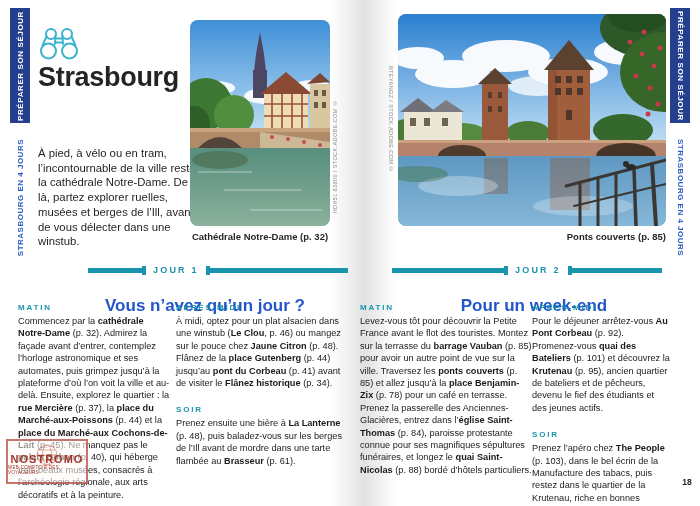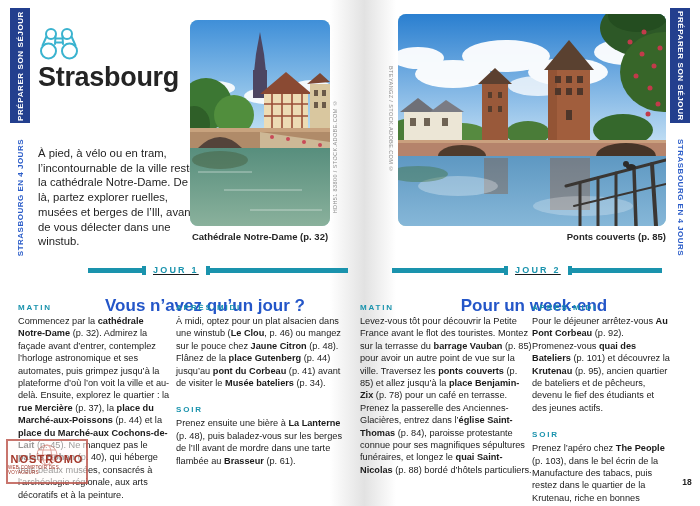--- a/index.html
+++ b/index.html
@@ -25,21 +25,21 @@
   .photo svg{display:block;width:100%;height:100%;}
   .photo-left{left:190px;top:20px;width:140px;height:206px;}
   .photo-right{left:398px;top:14px;width:268px;height:212px;}
   .caption{position:absolute;top:231px;font-size:9.5px;font-weight:700;color:#262626;}
   .caption-left{left:172px;width:176px;text-align:center;}
   .caption-right{left:430px;width:236px;text-align:right;}
   .credit{position:absolute;font-size:5.5px;letter-spacing:.4px;color:#8d8d8d;writing-mode:vertical-rl;white-space:nowrap;}
   .credit-left{left:332px;top:100px;transform:rotate(180deg);}
   .credit-right{left:388px;top:66px;}
   
-  .daybar{position:absolute;top:265px;height:10px;display:flex;align-items:center;text-decoration:underline;}
+  .daybar{position:absolute;top:265px;height:10px;display:flex;align-items:center;}
   .daybar .line{height:5px;background:#1a93ad;}
   .daybar .cap{flex:0 0 4px;height:9px;background:#1a93ad;}
   .daybar .tag{margin:0 7px;font-size:9px;font-weight:800;letter-spacing:2.2px;color:#1a93ad;line-height:1;white-space:nowrap;}
   .daybar-left{left:88px;width:260px;}
   .daybar-right{left:392px;width:270px;}
   .daybar-left .l1{flex:0 0 54px}.daybar-right .l1{flex:0 0 112px}
   .daybar .l2{flex:1}
   
   .h2{position:absolute;top:280px;margin:16px;font-size:17px;font-weight:800;color:#2456c8;text-align:center;}
   .h-left{left:28px;width:322px;}
@@ -270,21 +270,21 @@
     <span class="line l2"></span>
   </div>
   <h2 class="h2 h-left">Vous n’avez qu’un jour ?</h2>
 
   <div class="col col1">
     <div class="slot-label">MATIN</div>
     <p class="slot-text"><span>Commencez par la </span><b>cathédrale Notre-Dame</b><span> (p. 32). Admirez la façade avant d’entrer, contemplez l’horloge astronomique et ses automates, puis grimpez jusqu’à la plateforme d’où l’on voit la ville et au-delà. Ensuite, explorez le quartier : la </span><b>rue Mercière</b><span> (p. 37), la </span><b>place du Marché-aux-Poissons</b><span> (p. 44) et la </span><b>place du Marché-aux Cochons-de-Lait</b><span> (p. 45). Ne manquez pas le </span><b>palais Rohan</b><span> (p. 40), qui héberge trois beaux musées, consacrés à l’archéologie régionale, aux arts décoratifs et à la peinture.</span></p>
   </div>
   <div class="col col2">
     <div class="slot-label">APRÈS-MIDI</div>
-    <p class="slot-text"><span>À midi, optez pour un plat alsacien dans une winstub (</span><b>Le Clou</b><span>, p. 46) ou mangez sur le pouce chez </span><b>Jaune Citron</b><span> (p. 48). Flânez de la </span><b>place Gutenberg</b><span> (p. 44) jusqu’au </span><b>pont du Corbeau</b><span> (p. 41) avant de visiter le </span><b>Musée bateliers</b><span> (p. 34).</span></p>
+    <p class="slot-text"><span>À midi, optez pour un plat alsacien dans une winstub (</span><b>Le Clou</b><span>, p. 46) ou mangez sur le pouce chez </span><b>Jaune Citron</b><span> (p. 48). Flânez de la </span><b>place Gutenberg</b><span> (p. 44) jusqu’au </span><b>pont du Corbeau</b><span> (p. 41) avant de visiter le </span><b>Flânez historique</b><span> (p. 34).</span></p>
     <div class="slot-label">SOIR</div>
     <p class="slot-text"><span>Prenez ensuite une bière à </span><b>La Lanterne</b><span> (p. 48), puis baladez-vous sur les berges de l’Ill avant de mordre dans une tarte flambée au </span><b>Brasseur</b><span> (p. 61).</span></p>
   </div>
 
   <div class="daybar daybar-right">
     <span class="line l1"></span>
     <span class="cap"></span>
     <span class="tag">JOUR 2</span>
     <span class="cap"></span>
     <span class="line l2"></span>

